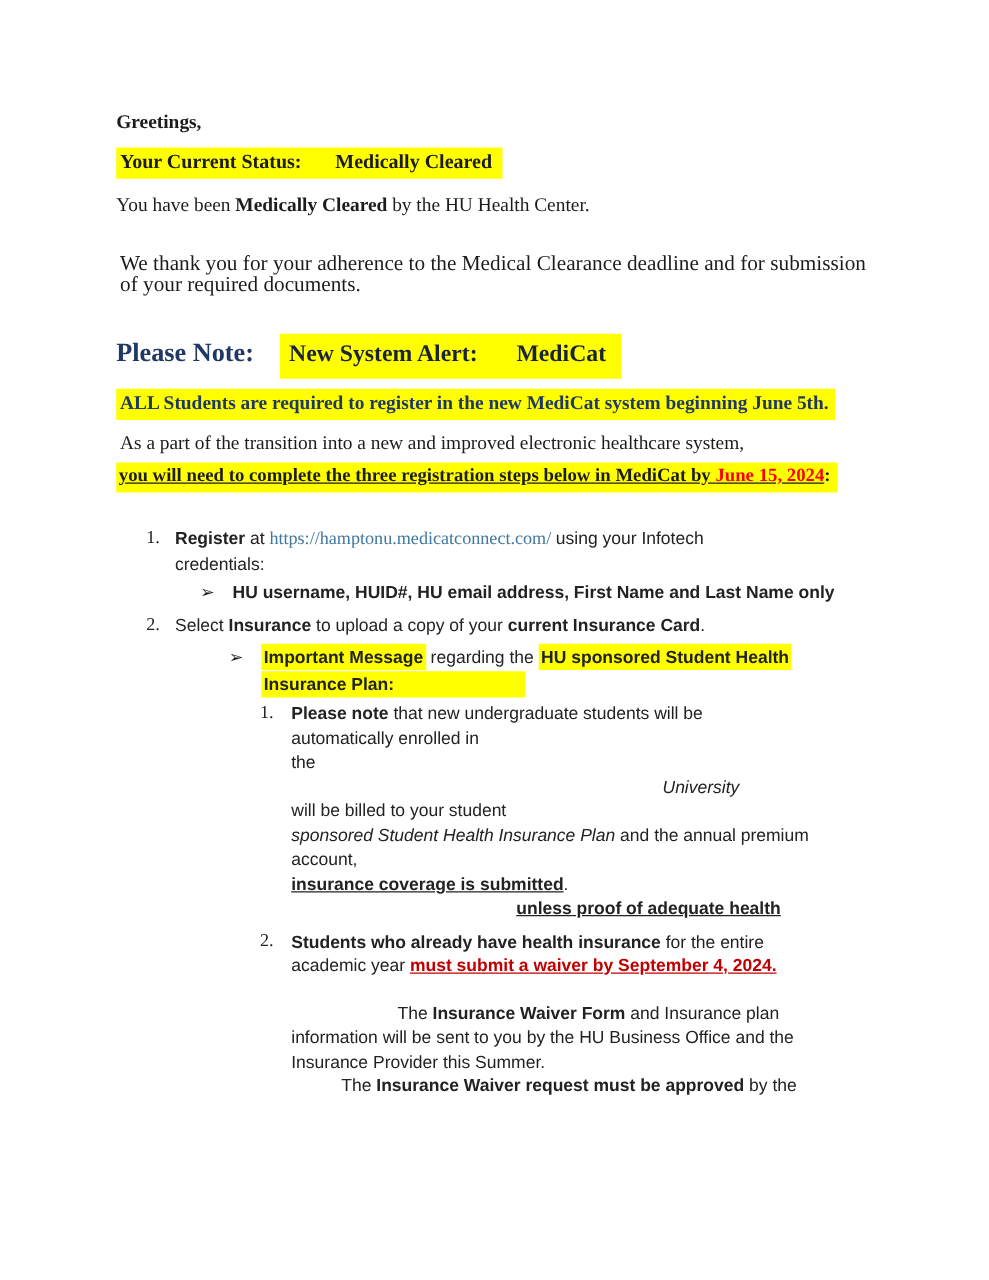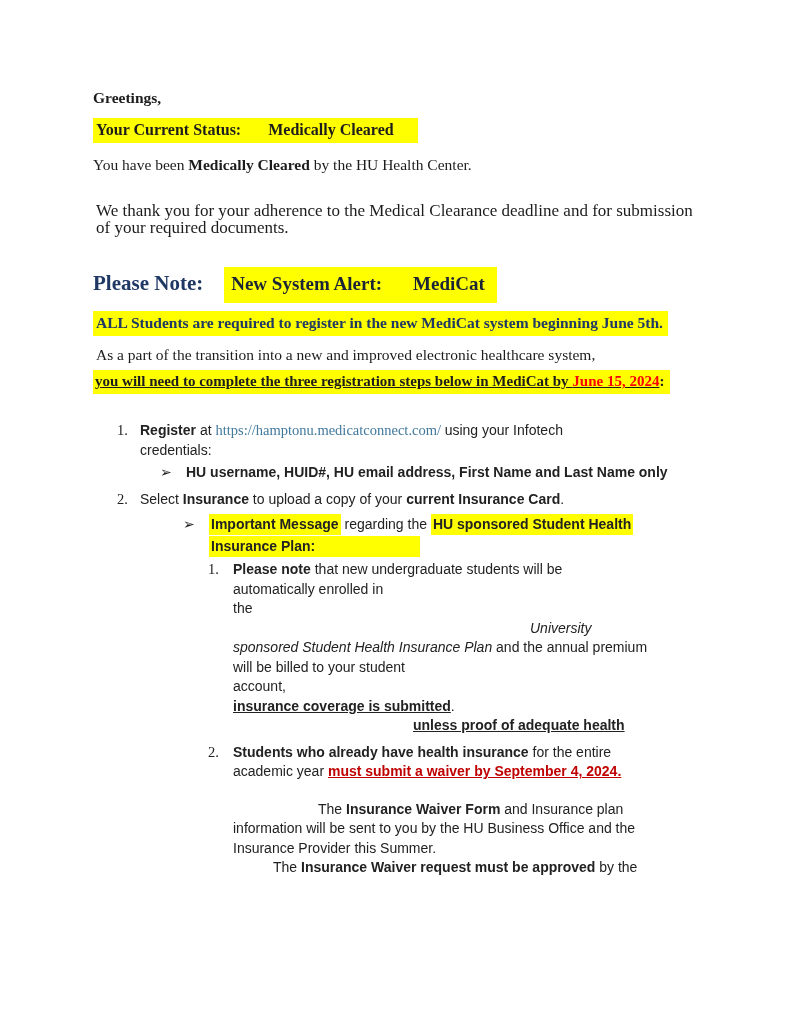--- a/index.html
+++ b/index.html
@@ -15,21 +15,21 @@
   }
   p{margin:0}
   .b{font-weight:700}
   .i{font-style:italic}
   .u{text-decoration:underline}
   .hl{background:var(--highlight)}
   .nowrap{white-space:nowrap}
 
   .greet{font-size:15.5px;font-weight:700;line-height:20px}
   .status-line{margin-top:10px;font-size:16px}
-  .status-line .hl{display:inline-block;padding:3px 24px 4px 3px;font-weight:700}
+  .status-line .hl{display:inline-block;padding:3px 8px 4px 3px;font-weight:700}
   .status-value{margin-left:27px}
   .cleared{margin-top:12px;font-size:15.5px;line-height:20px}
   .thanks{margin-top:27px;font-size:17px;line-height:17px;max-width:602px;padding-left:3px}
 
   .heading-row{margin-top:31px;font-size:21px;line-height:30px}
   .please-note{font-weight:700;color:var(--navy)}
   .banner{display:inline-block;background:var(--highlight);color:var(--banner_ink);
           font-size:19px;font-weight:700;padding:2px 12px 4px 7px;margin-left:21px}
   .banner-value{margin-left:31px}
 
@@ -132,22 +132,22 @@
 
     <div class="sub">
 
       <div class="sub-li">
         <div class="num">1.</div>
         <div class="sub-content">
           <div class="ln"><span class="b">Please note</span><span> that new undergraduate students will be</span></div>
           <div class="ln">automatically enrolled in</div>
           <div class="ln">the</div>
           <div class="ln ln-univ">University</div>
+          <div class="ln">will be billed to your student</div>
           <div class="ln"><span class="i">sponsored Student Health Insurance Plan</span><span> and the annual premium</span></div>
-          <div class="ln">will be billed to your student</div>
           <div class="ln">account,</div>
           <div class="ln"><span class="bu">insurance coverage is submitted</span><span>.</span></div>
           <div class="ln ln-unless"><span class="bu">unless proof of adequate health</span></div>
         </div>
       </div>
 
       <div class="sub-li sub2">
         <div class="num">2.</div>
         <div class="sub-content">
           <div class="ln"><span class="b">Students who already have health insurance</span><span> for the entire</span></div>

